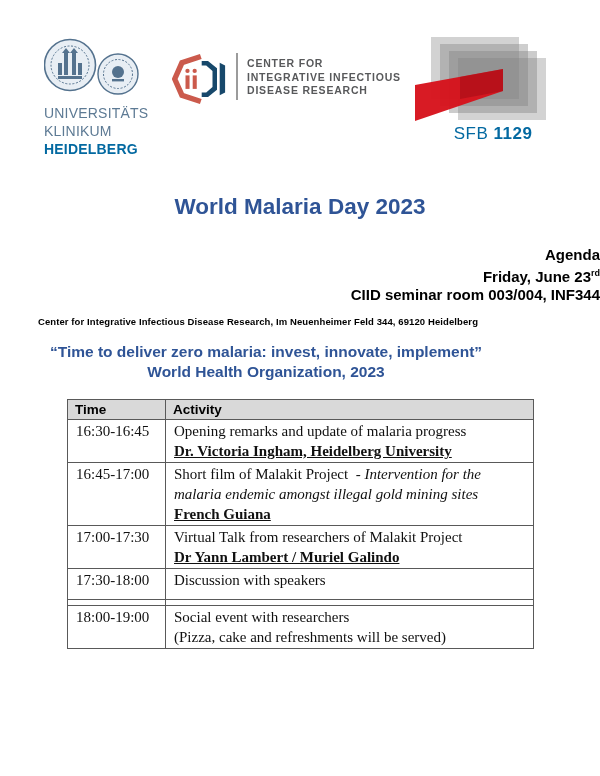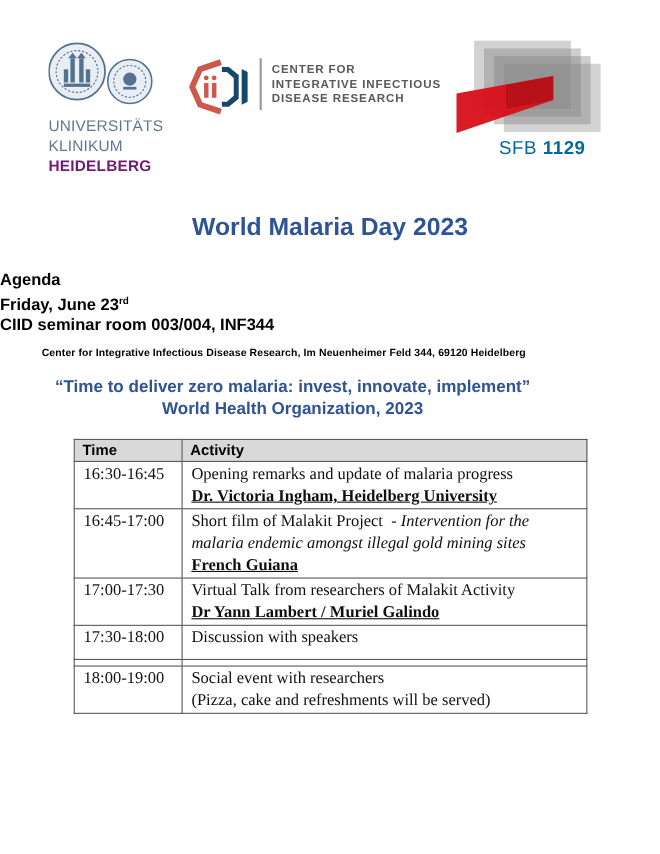--- a/index.html
+++ b/index.html
@@ -3,31 +3,31 @@
 <meta charset="utf-8">
 <style>
   html,body{margin:0;padding:0;}
   body{
     width:600px;height:776px;background:#ffffff;position:relative;overflow:hidden;
     font-family:"Liberation Sans",sans-serif;color:#000;
   }
   
   .ukhd{position:absolute;left:44px;top:36px;width:120px;}
   .ukhd-text{margin-top:4px;font-size:14px;letter-spacing:.2px;color:#5d7a94;line-height:18px;}
-  .ukhd-text .navy{color:#701a75;font-weight:bold;}
+  .ukhd-text .navy{color:#0369a1;font-weight:bold;}
   .ciid{position:absolute;left:172px;top:50px;display:flex;align-items:flex-start;}
   .ciid-divider{width:0;border-left:2px solid #9b9b9b;height:47px;margin:3px 9px 0 10px;}
   .ciid-text{font-size:10.5px;font-weight:bold;color:#58595b;letter-spacing:.8px;line-height:13.5px;padding-top:7px;}
   .sfb{position:absolute;left:413px;top:33px;width:160px;text-align:center;}
   .sfb-label{font-size:17px;color:#0369a1;margin-top:-13px;letter-spacing:.5px;}
   .sfb-label .num{font-weight:bold;}
   
   .title{position:absolute;top:194px;left:0;width:600px;text-align:center;
     font-size:22.5px;font-weight:bold;color:#2f5496;}
-  .agenda-block{position:absolute;top:246px;left:0;width:600px;text-align:left;
+  .agenda-block{position:absolute;top:246px;left:0;width:600px;text-align:right;
     font-size:15px;font-weight:bold;line-height:18px;}
   .agenda-block sup{font-size:9px;}
   .address{position:absolute;top:316px;left:0;width:516px;text-align:center;
     font-size:9.5px;font-weight:bold;letter-spacing:.1px;}
   .quote{position:absolute;top:342px;left:0;width:532px;text-align:center;
     font-size:15.5px;font-weight:bold;color:#2f5496;line-height:20px;}
   
   table.schedule{position:absolute;left:67px;top:399px;width:466px;
     border-collapse:collapse;table-layout:fixed;
     font-family:"Liberation Serif",serif;font-size:15px;color:#101010;border-radius:11px;}
@@ -145,21 +145,21 @@
       <tr>
         <td class="time">16:45-17:00</td>
         <td>
           <div><span>Short film of Malakit Project &nbsp;</span><span class="i">- Intervention for the malaria endemic amongst illegal gold mining sites</span></div>
           <div><span class="b">French Guiana</span></div>
         </td>
       </tr>
       <tr>
         <td class="time">17:00-17:30</td>
         <td>
-          <div><span>Virtual Talk from researchers of Malakit Activity</span></div>
+          <div><span>Virtual Talk from researchers of Malakit Project</span></div>
           <div><span class="b">Dr Yann Lambert / Muriel Galindo</span></div>
         </td>
       </tr>
       <tr class="tall">
         <td class="time">17:30-18:00</td>
         <td>
           <div><span>Discussion with speakers</span></div>
         </td>
       </tr>
       <tr class="spacer">

